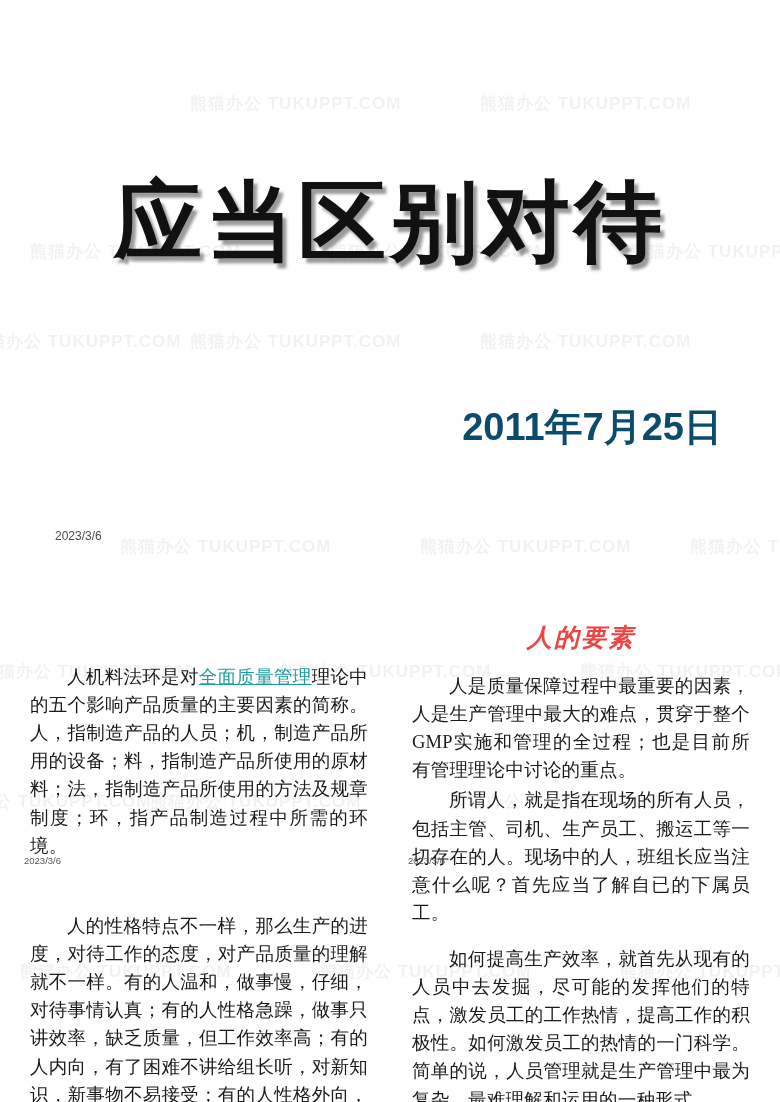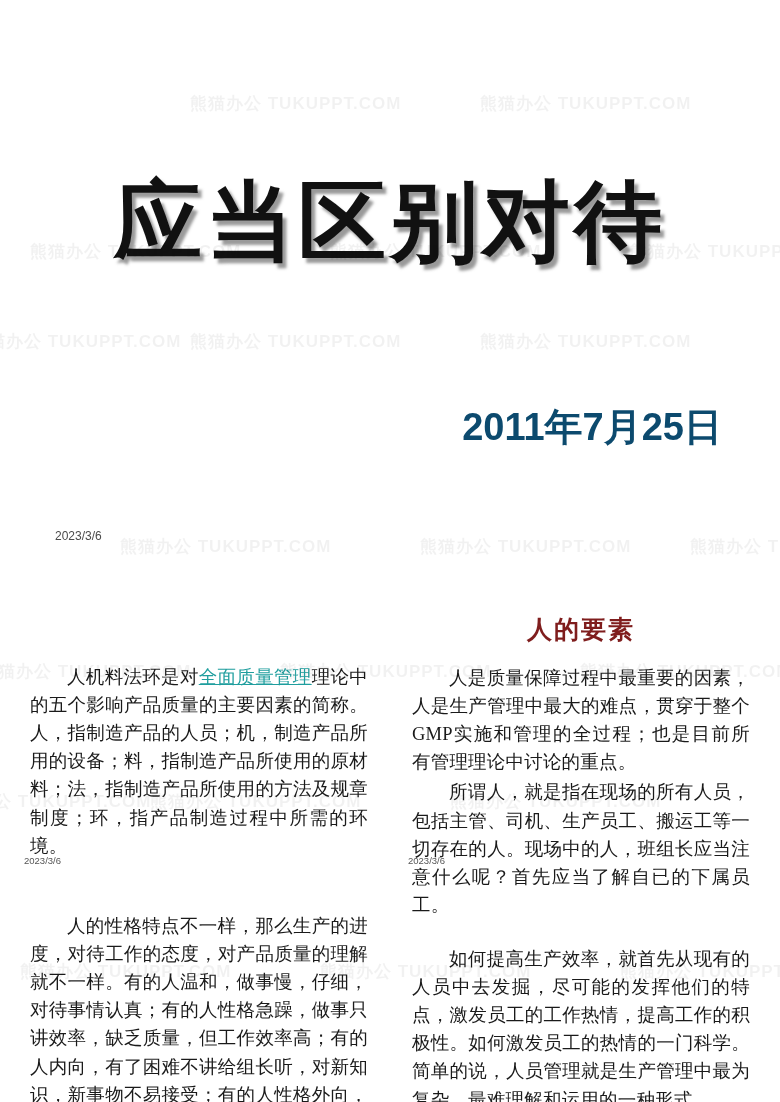--- a/index.html
+++ b/index.html
@@ -91,22 +91,23 @@
     width: 338px;
   }
   .col-left  { left: 30px; }
   .col-right { left: 412px; }
 
   .sec-head {
     font-family: "Liberation Serif", serif;
     font-size: 25px;
     text-align: center;
     letter-spacing: 2px;
-    margin: 8px 0 18px 0;
-    color: #7f1d1d;
+    margin: 16px 0 18px 0;
+    color: #ef4444;
+    font-style: italic;
   }
   .para {
     font-family: "Liberation Serif", serif;
     font-size: 18.5px;
     line-height: 1.52;
     text-align: justify;
     margin: 0 0 2px 0;
     color: #1a1a1a;
     letter-spacing: 0.2px;
   }

